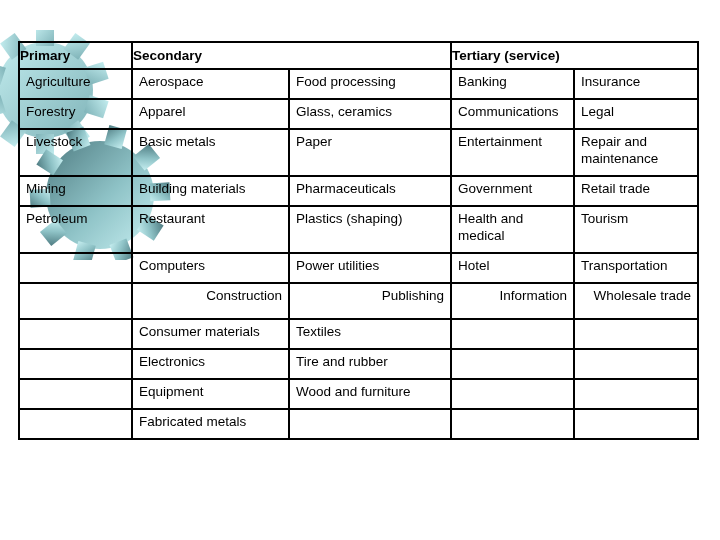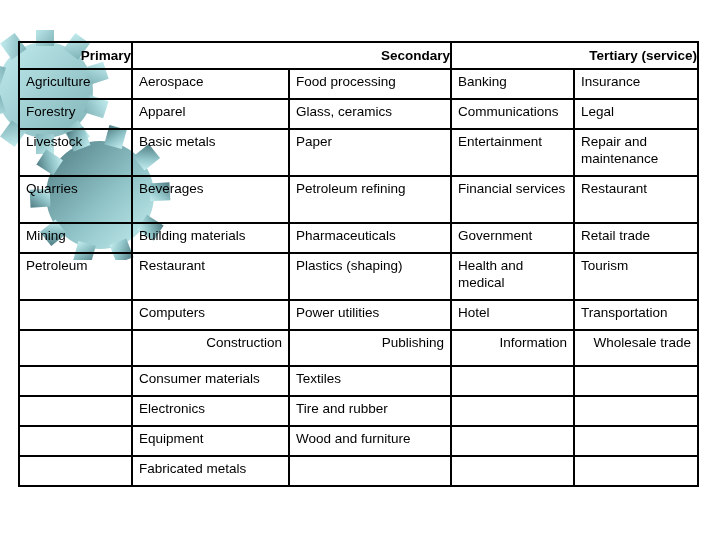--- a/index.html
+++ b/index.html
@@ -10,21 +10,21 @@
   .gears { position: absolute; left: 0; top: 30px; width: 200px; height: 230px; z-index: 0; }
   table.industries {
     position: absolute; left: 18px; top: 41px; width: 679px;
     border-collapse: collapse; z-index: 1; table-layout: fixed;
   }
   table.industries td, table.industries th {
     border: 2px solid #000; padding: 3px 6px 0 6px; vertical-align: top;
     font-size: 13.5px; line-height: 17px; font-weight: normal; text-align: left;
   }
   table.industries th {
-    font-weight: bold; text-align: right; vertical-align: middle; padding: 0; height: 25px; font-size: 13.5px;
+    font-weight: bold; text-align: left; vertical-align: middle; padding: 0; height: 25px; font-size: 13.5px;
   }
   table.industries tr.r1 td { height: 25px; margin-left: 11px; }
   table.industries tr.r2 td { height: 42px; }
   table.industries tr.rb td { height: 31px; text-align: right; }
 </style>
 </head>
 <body>
 
 <svg class="gears" viewBox="0 0 200 230">
   <defs>
@@ -102,27 +102,20 @@
       <td>Communications</td>
       <td>Legal</td>
     </tr>
     <tr class="r2">
       <td>Livestock</td>
       <td>Basic metals</td>
       <td>Paper</td>
       <td>Entertainment</td>
       <td>Repair and maintenance</td>
     </tr>
-    <tr class="r2">
-      <td>Quarries</td>
-      <td>Beverages</td>
-      <td>Petroleum refining</td>
-      <td>Financial services</td>
-      <td>Restaurant</td>
-    </tr>
     <tr class="r1">
       <td>Mining</td>
       <td>Building materials</td>
       <td>Pharmaceuticals</td>
       <td>Government</td>
       <td>Retail trade</td>
     </tr>
     <tr class="r2">
       <td>Petroleum</td>
       <td>Restaurant</td>

